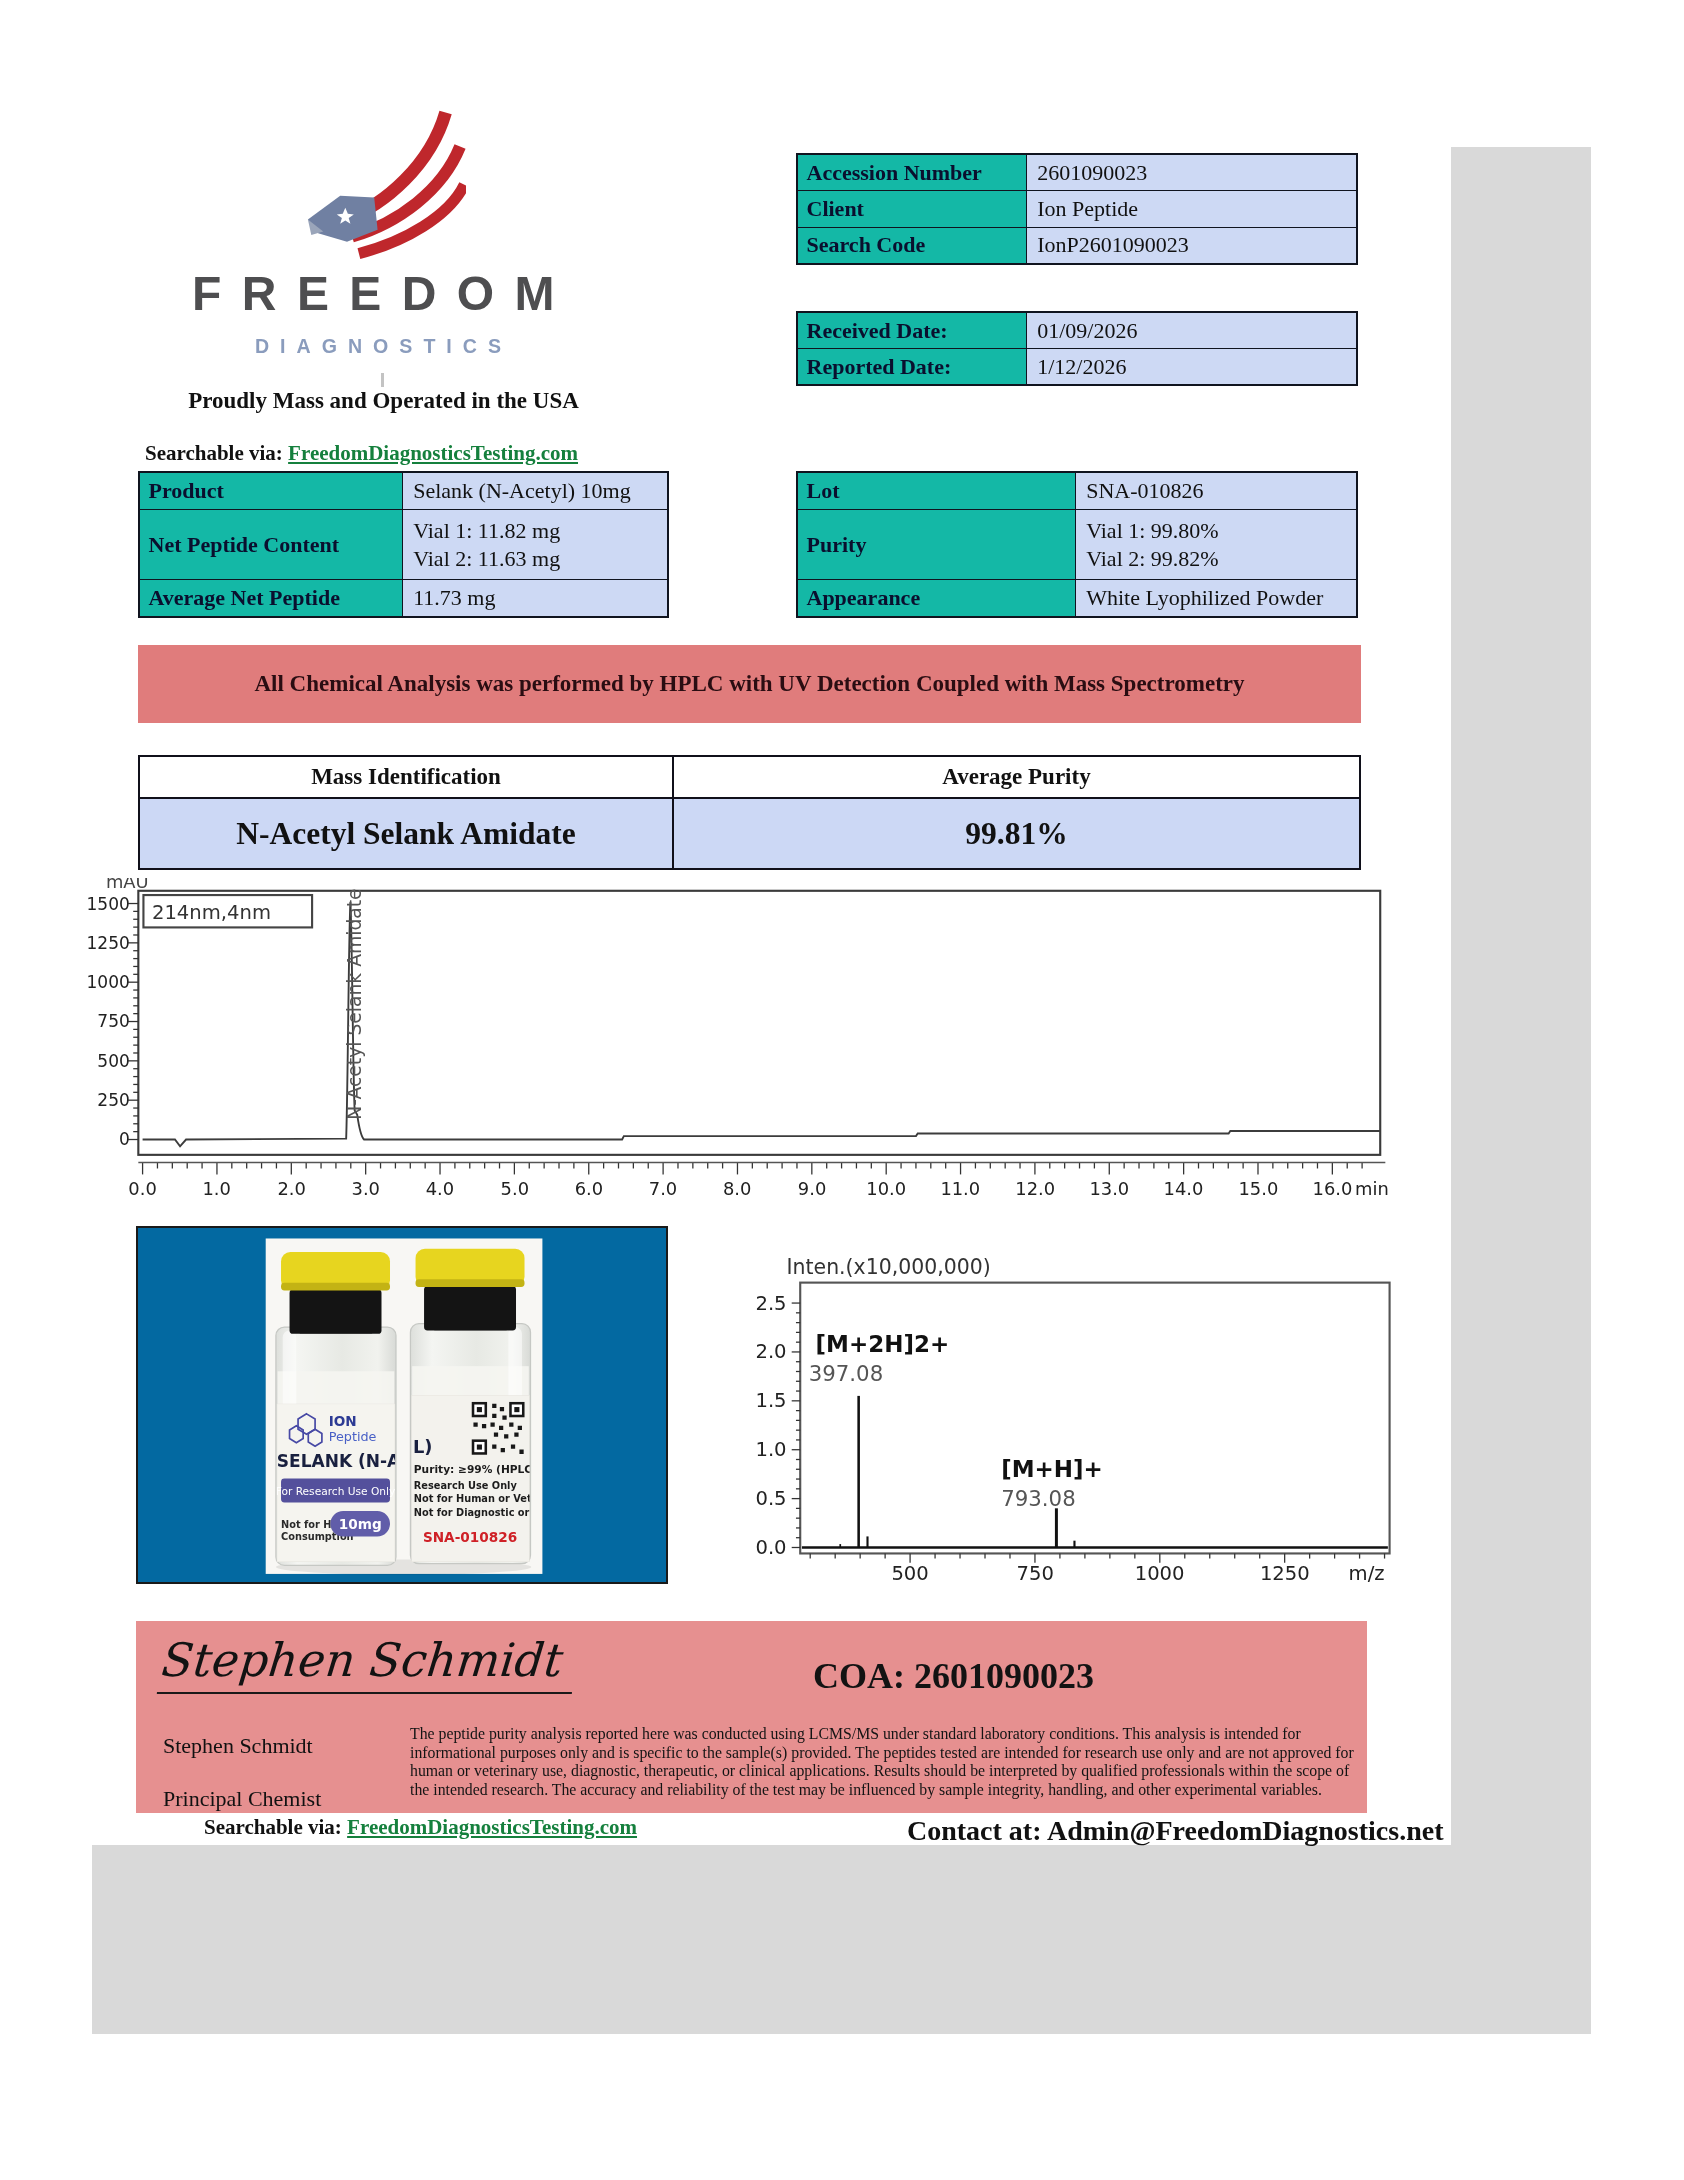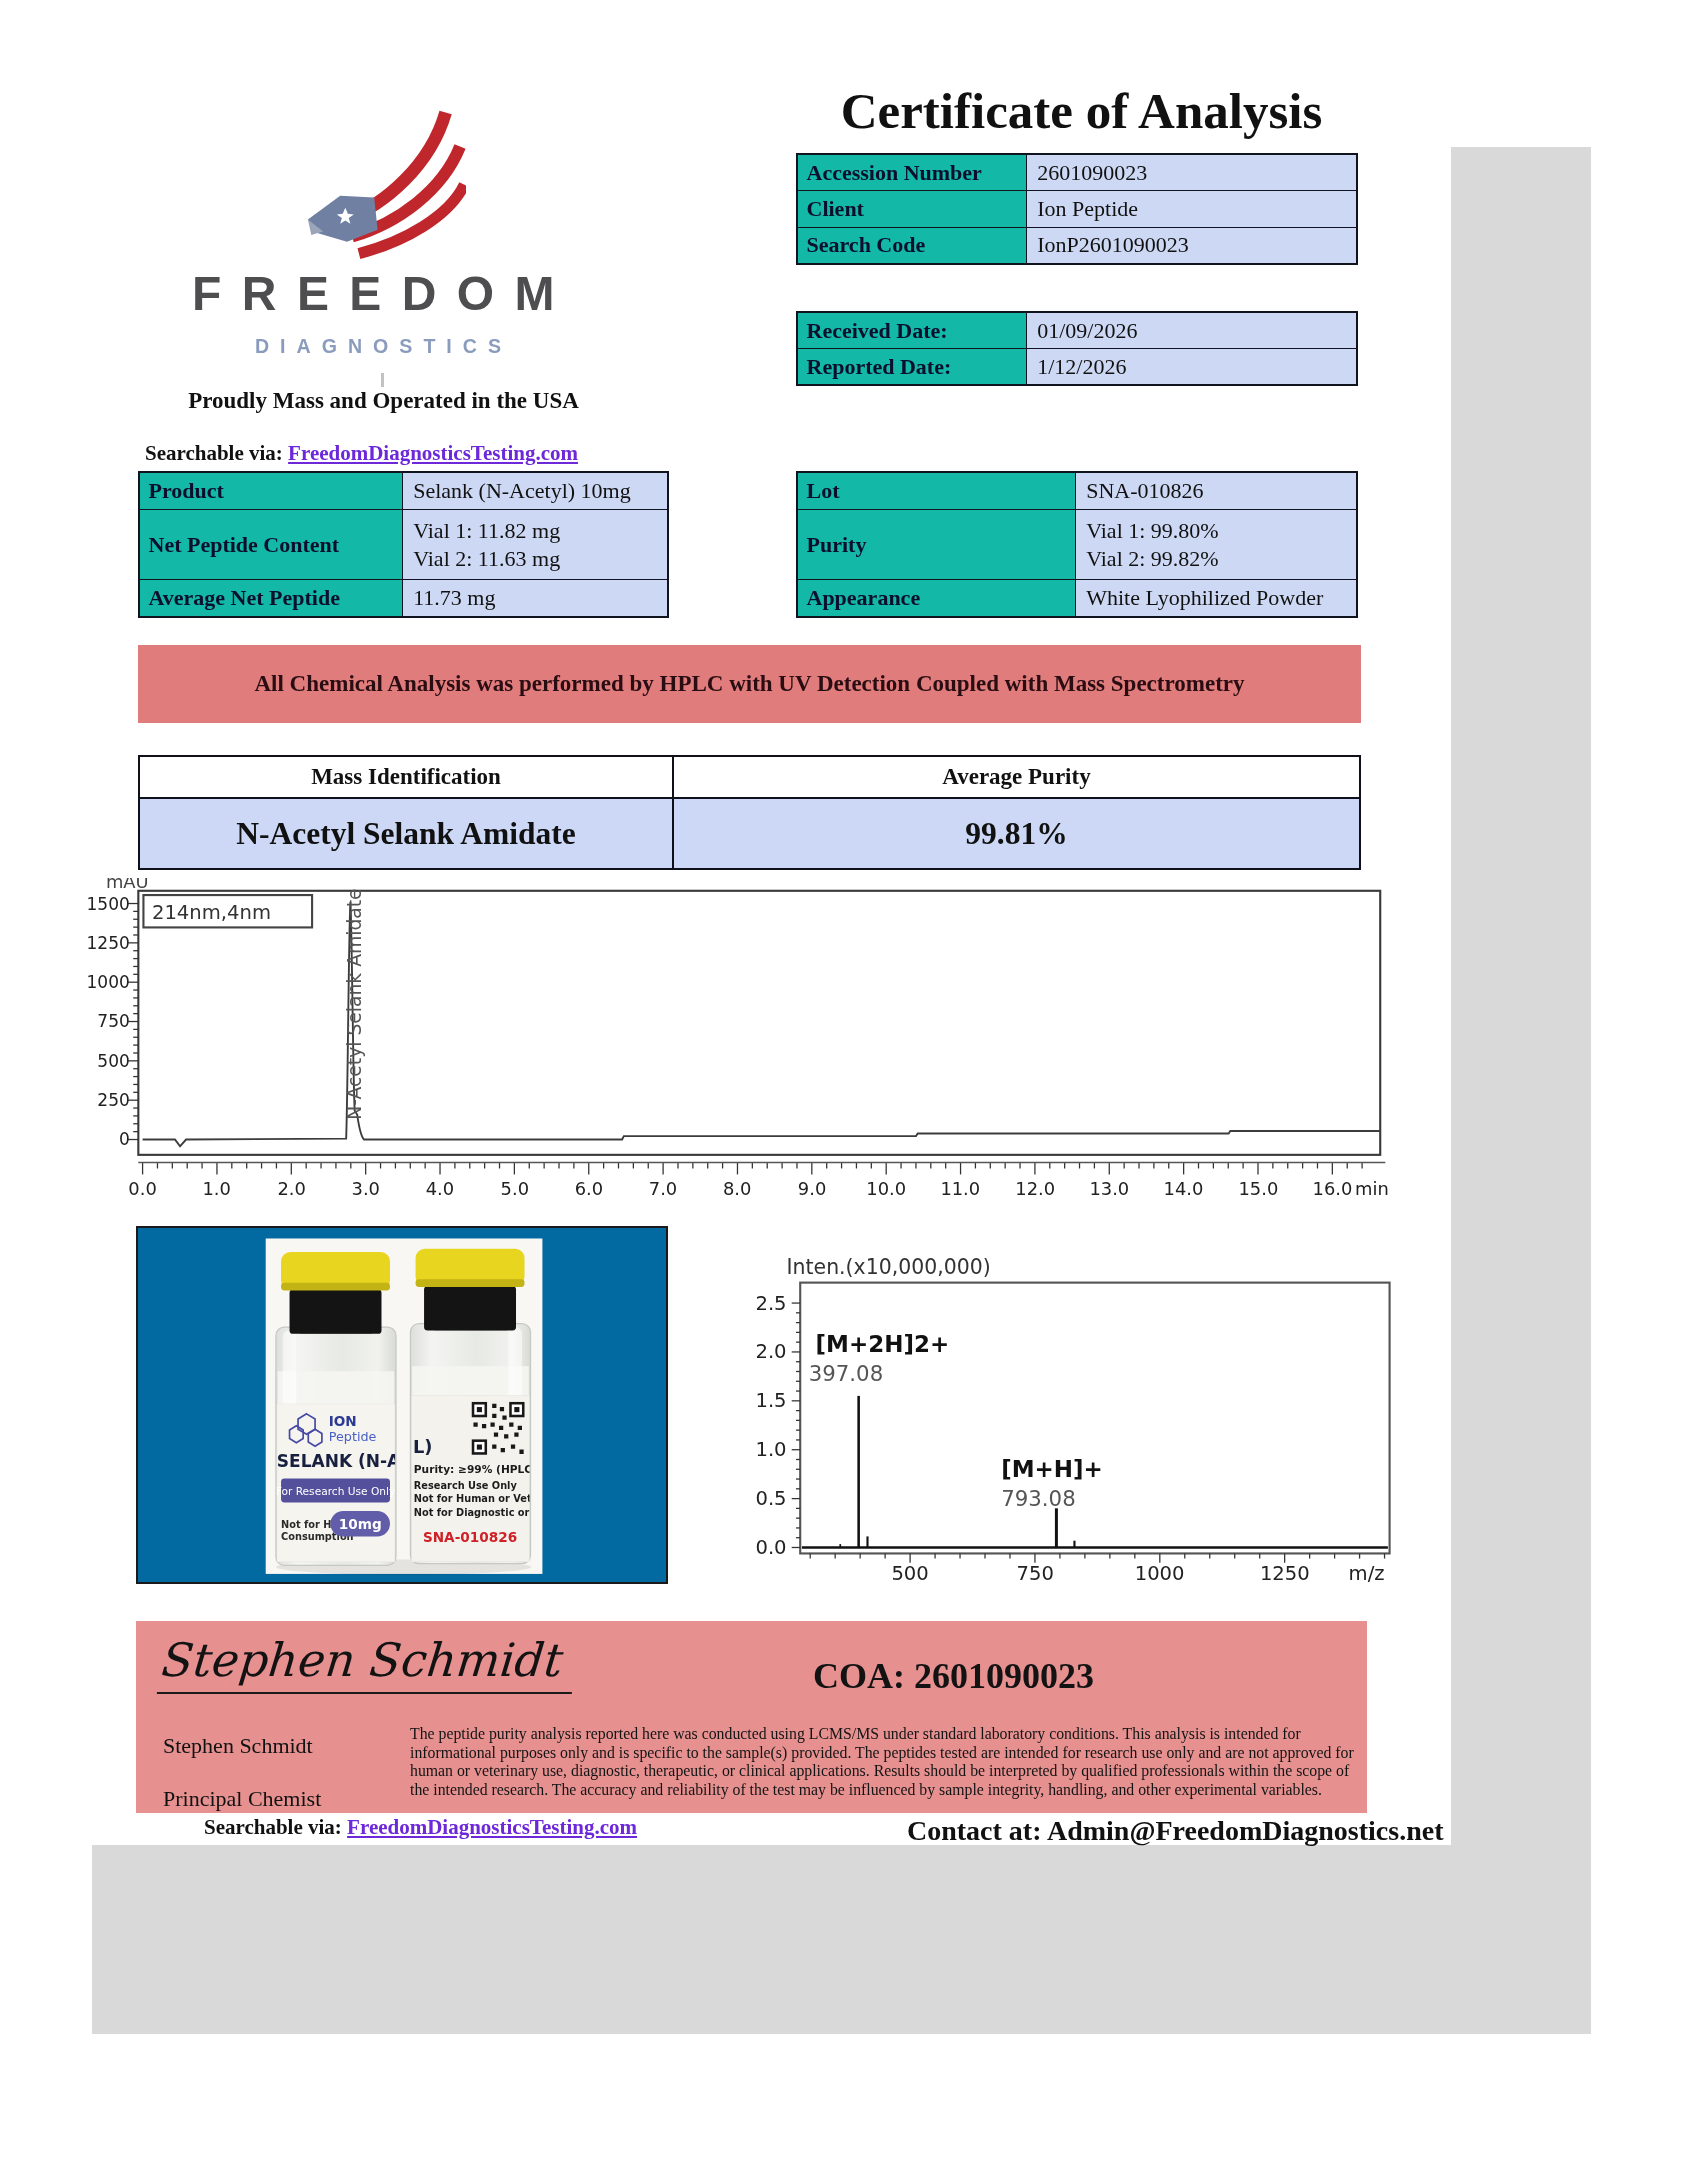--- a/index.html
+++ b/index.html
@@ -9,21 +9,21 @@
   #page{left:51px;top:39px;width:1400px;height:1806px;background:#ffffff;position:absolute;}
 
   
   #brand-word{left:128px;top:227px;width:409px;text-align:center;font-family:"Liberation Sans",sans-serif;
     font-size:48px;font-weight:700;letter-spacing:20.4px;color:#4e4e50;white-space:nowrap;}
   #brand-sub{left:128px;top:296px;width:409px;text-align:center;font-family:"Liberation Sans",sans-serif;
     font-size:19.6px;font-weight:600;letter-spacing:11px;color:#8a9cbd;white-space:nowrap;}
   #brand-dash{left:330px;top:334px;width:2.6px;height:13.6px;background:#c3c3c3;}
   #tagline{left:94px;top:349px;width:477px;text-align:center;font-size:23px;font-weight:700;}
   .search-line{font-size:21px;font-weight:700;white-space:nowrap;}
-  .search-line a{color:#6d28d9;}
+  .search-line a{color:#15803d;}
   #search-top{left:94px;top:402px;}
 
   #doc-title{left:717px;top:43px;width:627px;text-align:center;font-size:51px;font-weight:700;white-space:nowrap;}
 
   
   .ctable{position:absolute;border:2.6px solid #10141f;display:flex;flex-direction:column;box-sizing:border-box;}
   .trow{display:flex;flex:1;border-top:1.7px solid #10141f;min-height:0;}
   .trow:first-child{border-top:none;}
   .tlabel{background:#14b8a6;font-weight:700;color:#0a0f2e;display:flex;flex-direction:column;justify-content:center;
     padding:1.7px 8.5px;box-sizing:border-box;font-size:22px;flex-shrink:0;}
@@ -85,21 +85,20 @@
   </svg>
   <div id="brand-word" class="abs">FREEDOM</div>
   <div id="brand-sub" class="abs">DIAGNOSTICS</div>
   <div id="brand-dash" class="abs"></div>
   <div id="tagline" class="abs">Proudly Mass and Operated in the USA</div>
   <div id="search-top" class="abs search-line">
     <span>Searchable via:</span>
     <a href="#">FreedomDiagnosticsTesting.com</a>
   </div>
 
-  <div id="doc-title" class="abs">Certificate of Analysis</div>
 
   <div id="info-table" class="ctable">
     <div class="trow">
       <div class="tlabel">Accession Number</div>
       <div class="tvalue">2601090023</div>
     </div>
     <div class="trow">
       <div class="tlabel">Client</div>
       <div class="tvalue">Ion Peptide</div>
     </div>

